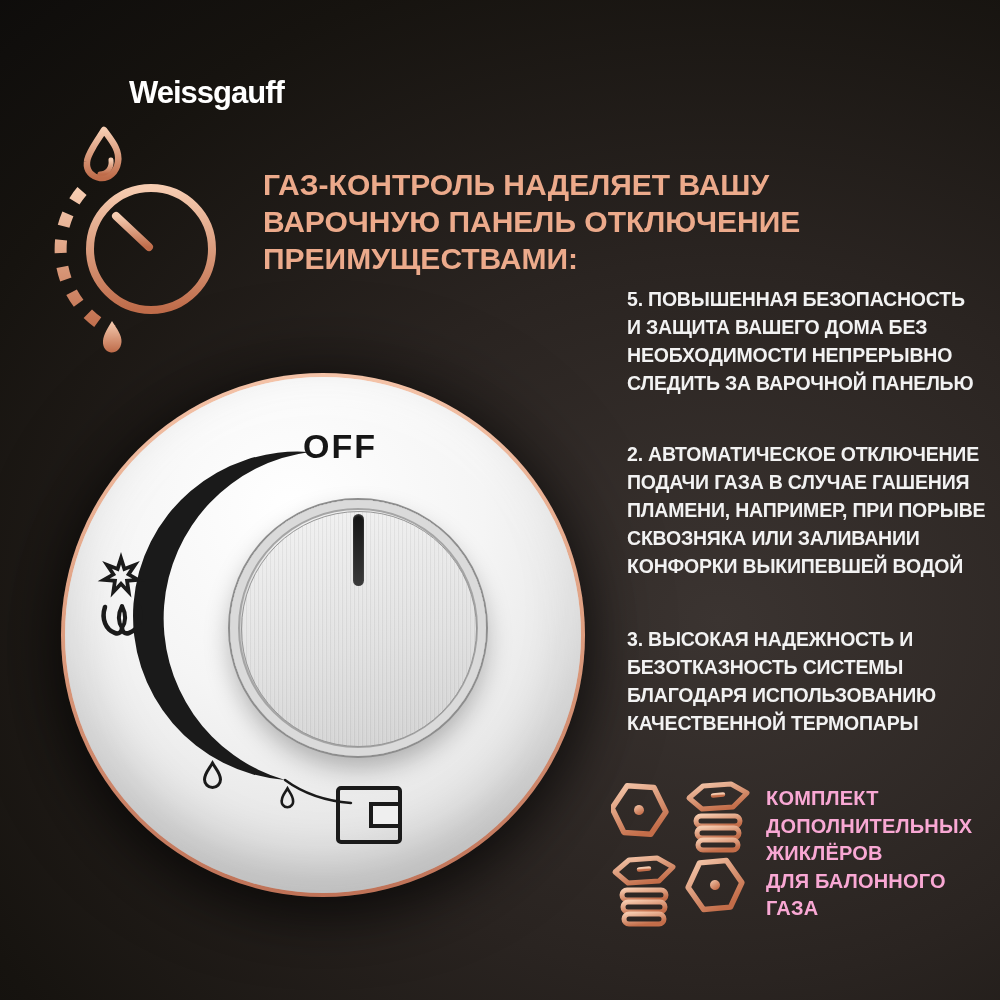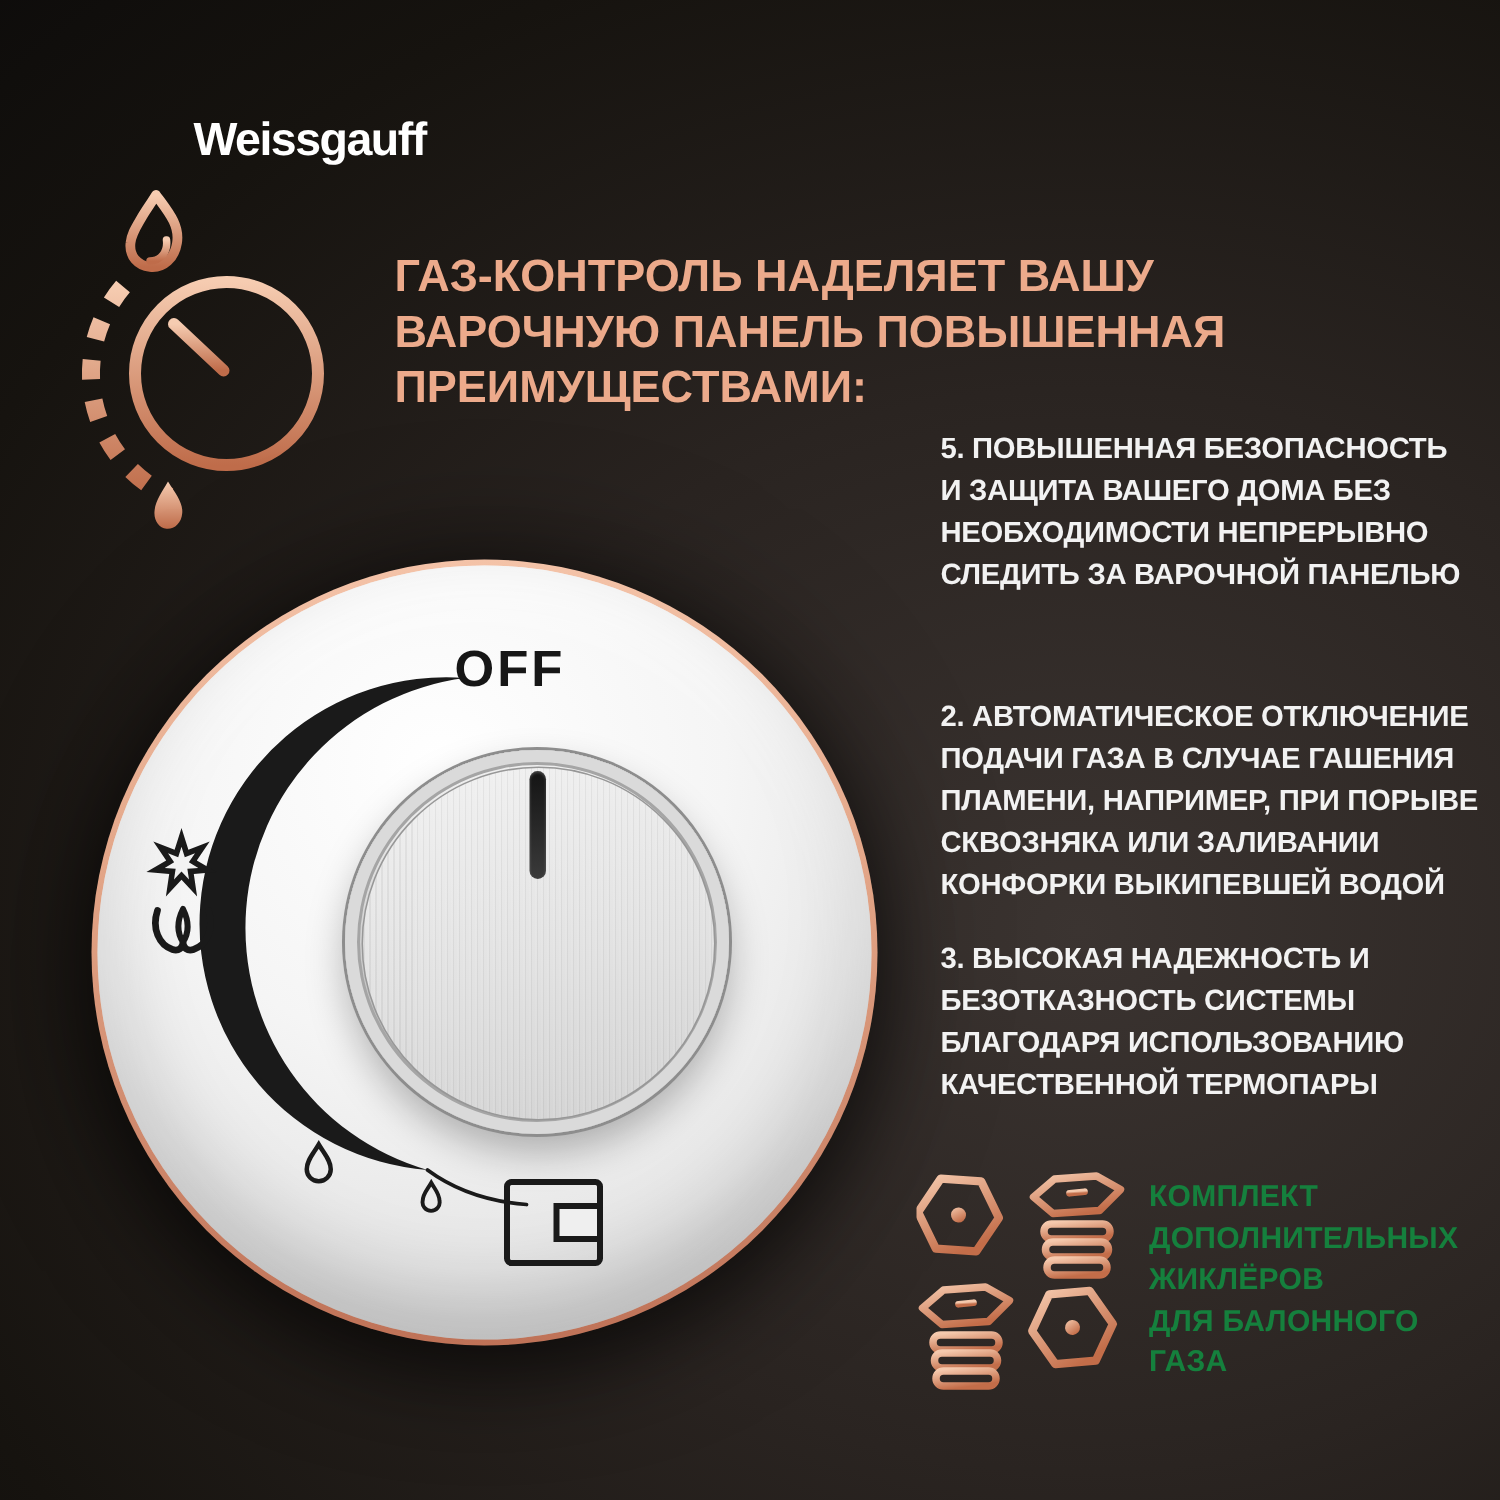--- a/index.html
+++ b/index.html
@@ -63,27 +63,27 @@
     position:absolute;left:calc(50% - 5.5px);top:14px;width:11px;height:72px;border-radius:6px;
     background:linear-gradient(180deg,#141414,#3a3a3a);
     box-shadow:inset 0 1px 2px rgba(255,255,255,0.25);
   }
   
   .benefit{
     left:627px;width:360px;font-size:19.5px;font-weight:bold;line-height:28px;
     color:#f2f2f2;white-space:pre;letter-spacing:-0.2px;
   }
   .benefit-1{top:285px;}
-  .benefit-2{top:440px;margin-top:24px;}
+  .benefit-2{top:440px;}
   .benefit-3{top:625px;}
   
   .jets-icons{left:611px;top:781px;width:140px;height:146px;}
   .jets-caption{
     left:766px;top:785px;font-size:20px;font-weight:bold;line-height:27.5px;
-    color:#15803d;white-space:pre;letter-spacing:0.2px;
+    color:#f9a8d4;white-space:pre;letter-spacing:0.2px;
   }
 </style>
 </head>
 <body>
 
 <div class="abs logo">Weissgauff</div>
 
 <svg class="abs gas-dial-icon" viewBox="0 0 195 235">
   <defs>
     <linearGradient id="cg" x1="0" y1="0" x2="0" y2="1">
@@ -95,21 +95,21 @@
     <path d="M 64 7 C 72 18, 80 27, 78 39 C 76.5 49, 69 56, 60 55 C 52 54, 46 48, 47 39 C 47.5 33, 51 28, 55 21 C 58 16, 61 12, 64 7 Z" fill="none" stroke="url(#cg)" stroke-width="6.5" stroke-linejoin="round" stroke-linecap="round"></path>
     <path d="M 71 37 C 72 45, 67 51, 60 51" fill="none" stroke="url(#cg)" stroke-width="5" stroke-linecap="round"></path>
   </g>
   <circle cx="111" cy="126" r="61" fill="none" stroke="url(#cg)" stroke-width="8"></circle>
   <line x1="76" y1="93" x2="109" y2="124" stroke="url(#cg)" stroke-width="8" stroke-linecap="round"></line>
   <path d="M 42 68 A 90 90 0 0 0 73 208" fill="none" stroke="url(#cg)" stroke-width="12" stroke-dasharray="13 14"></path>
   <path d="M 72 198 C 77 206, 82 212, 81.5 219 C 81 226, 76 230, 71 229.5 C 66 229, 62.5 224, 63 218 C 63.5 211, 68 205, 72 198 Z" fill="url(#cg)"></path>
 </svg>
 
 <div class="abs heading">ГАЗ-КОНТРОЛЬ НАДЕЛЯЕТ ВАШУ
-ВАРОЧНУЮ ПАНЕЛЬ ПОВЫШЕННАЯ
+ВАРОЧНУЮ ПАНЕЛЬ ОТКЛЮЧЕНИЕ
 ПРЕИМУЩЕСТВАМИ:</div>
 
 <div class="abs dial-ring">
   <div class="dial-face"></div>
 
   <svg class="crescent-svg" viewBox="0 0 524 524">
     <path d="M 249 79 A 164 164 0 0 0 224 407 A 168 168 0 0 1 249 79 Z" fill="#1a1a1a"></path>
     <path d="M 224 407 C 243 421, 264 428, 290 430" fill="none" stroke="#1a1a1a" stroke-width="2.5" stroke-linecap="round"></path>
   </svg>
 

